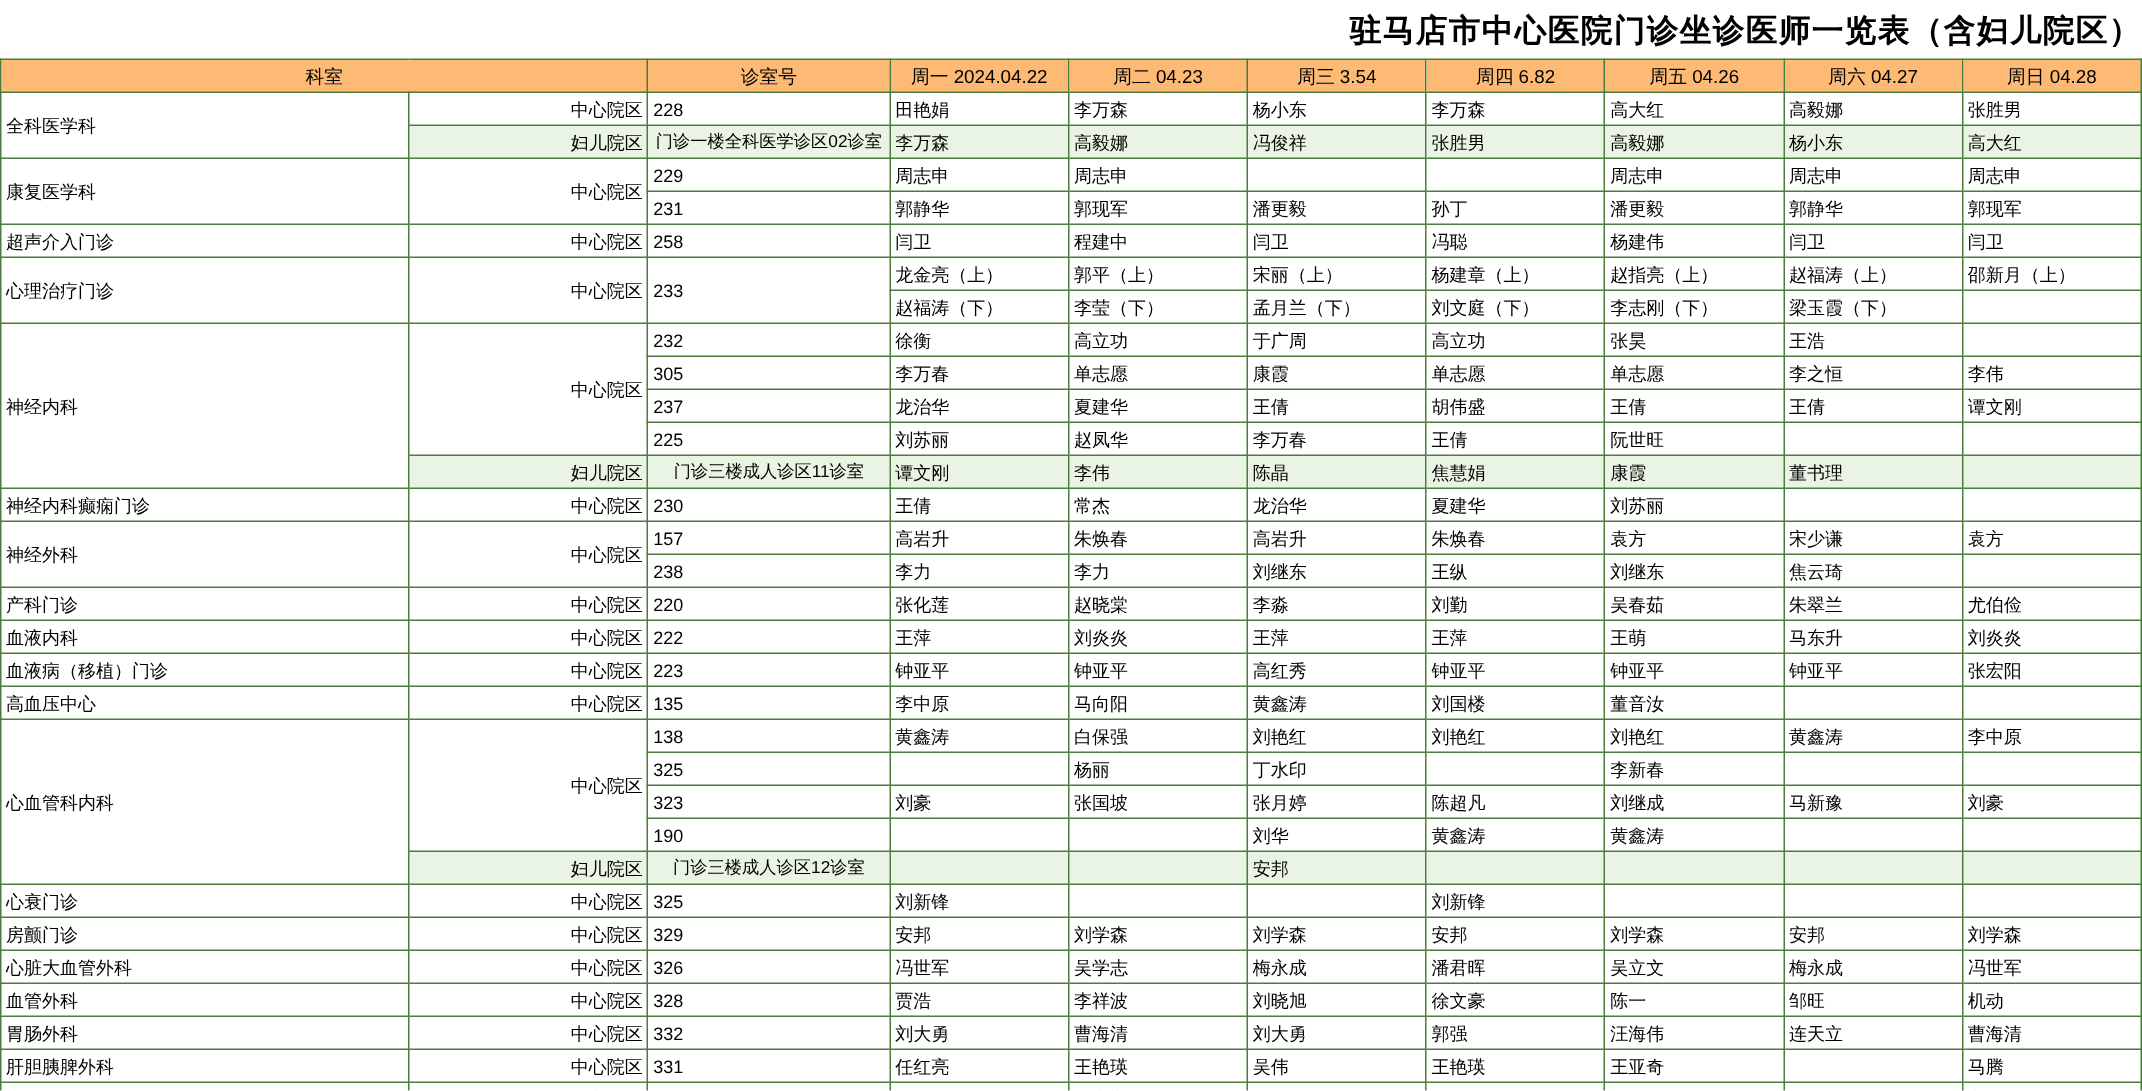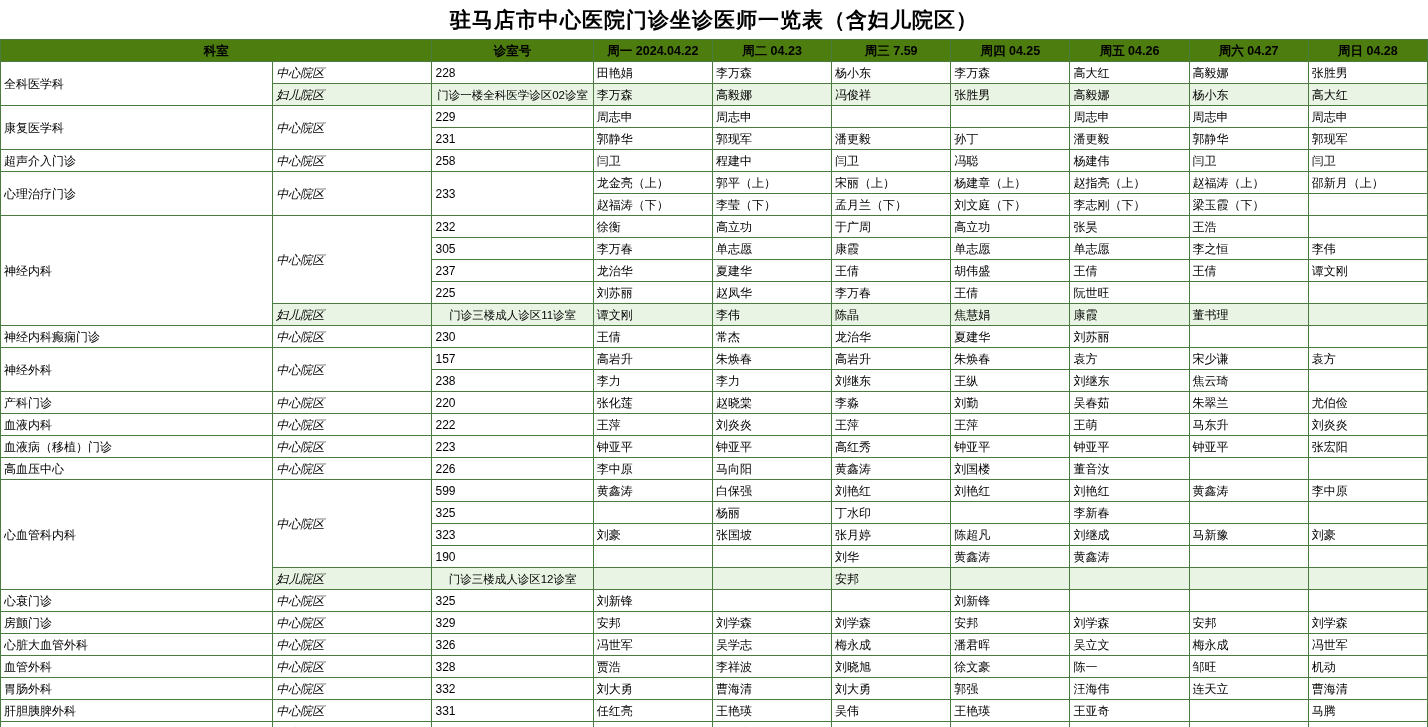--- a/index.html
+++ b/index.html
@@ -8,21 +8,21 @@
     background: #ffffff;
   }
   body {
     width: 1428px;
     height: 727px;
     font-family: "Liberation Sans", "DejaVu Sans", sans-serif;
     color: #000000;
     overflow: hidden;
   }
   #page-title {
-    text-align: center;
+    text-align: right;
     font-size: 21px;
     font-weight: bold;
     letter-spacing: 1px;
     padding: 6px 0 5px 0;
     font-family: "Liberation Serif", "DejaVu Serif", serif;
   }
   table.sched {
     border-collapse: collapse;
     table-layout: fixed;
     width: 1428px;
@@ -31,30 +31,30 @@
   table.sched td, table.sched th {
     border: 1px solid #4a7c3f;
     padding: 1px 3px;
     vertical-align: middle;
     line-height: 14px;
     height: 19px;
     overflow: hidden;
     white-space: nowrap;
   }
   thead th {
-    background: #4d7c0f;
-    font-weight: bold;
+    background: #fdba74;
+    font-weight: normal;
     text-align: center;
     font-size: 12.5px;
   }
   td.left { text-align: left; }
   tr.fe td { background: #eaf4e4; }
   tr.wh td { background: #ffffff; }
   .dept { text-align: left; }
-  .area { text-align: left; font-style: italic; }
+  .area { text-align: right; }
   .room { text-align: left; }
   .roomtxt { text-align: center; white-space: normal; line-height: 13px; font-size: 11.5px; }
   col.c-dept { width: 265px; }
   col.c-area { width: 155px; }
   col.c-room { width: 157px; }
   col.c-day  { width: 116px; }
   .hdr-day { text-align: center; padding-left: 4px; }
 </style>
 </head>
 <body>
@@ -73,22 +73,22 @@
     <col class="c-day">
       <col class="c-day">
       <col class="c-day">
   </colgroup>
   <thead>
     <tr>
       <th colspan="2">科室</th>
       <th>诊室号</th>
       <th class="hdr-day">周一  2024.04.22</th>
       <th class="hdr-day">周二   04.23</th>
-      <th class="hdr-day">周三   7.59</th>
-      <th class="hdr-day">周四   04.25</th>
+      <th class="hdr-day">周三   3.54</th>
+      <th class="hdr-day">周四   6.82</th>
       <th class="hdr-day">周五   04.26</th>
       <th class="hdr-day">周六   04.27</th>
       <th class="hdr-day">周日   04.28</th>
     </tr>
   </thead>
   <tbody id="table-body">
       <tr class="wh">
         <td class="dept" rowspan="2">全科医学科</td>
         <td class="area" rowspan="1">中心院区</td>
         <td class="room">228</td>
@@ -285,33 +285,33 @@
         <td class="left">钟亚平</td>
         <td class="left">高红秀</td>
         <td class="left">钟亚平</td>
         <td class="left">钟亚平</td>
         <td class="left">钟亚平</td>
         <td class="left">张宏阳</td>
       </tr>
       <tr class="wh">
         <td class="dept" rowspan="1">高血压中心</td>
         <td class="area" rowspan="1">中心院区</td>
-        <td class="room">226</td>
+        <td class="room">135</td>
         <td class="left">李中原</td>
         <td class="left">马向阳</td>
         <td class="left">黄鑫涛</td>
         <td class="left">刘国楼</td>
         <td class="left">董音汝</td>
         <td class="left"></td>
         <td class="left"></td>
       </tr>
       <tr class="wh">
         <td class="dept" rowspan="5">心血管科内科</td>
         <td class="area" rowspan="4">中心院区</td>
-        <td class="room">599</td>
+        <td class="room">138</td>
         <td class="left">黄鑫涛</td>
         <td class="left">白保强</td>
         <td class="left">刘艳红</td>
         <td class="left">刘艳红</td>
         <td class="left">刘艳红</td>
         <td class="left">黄鑫涛</td>
         <td class="left">李中原</td>
       </tr>
       <tr class="wh">
         <td class="room">325</td>

